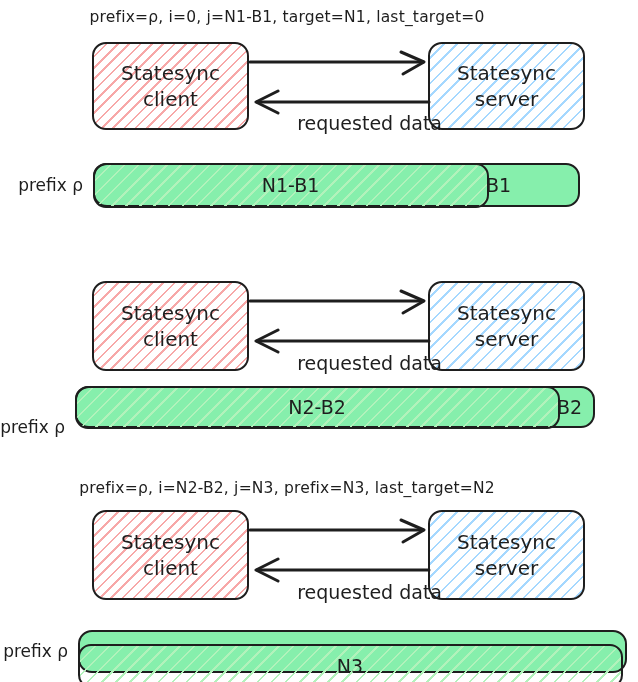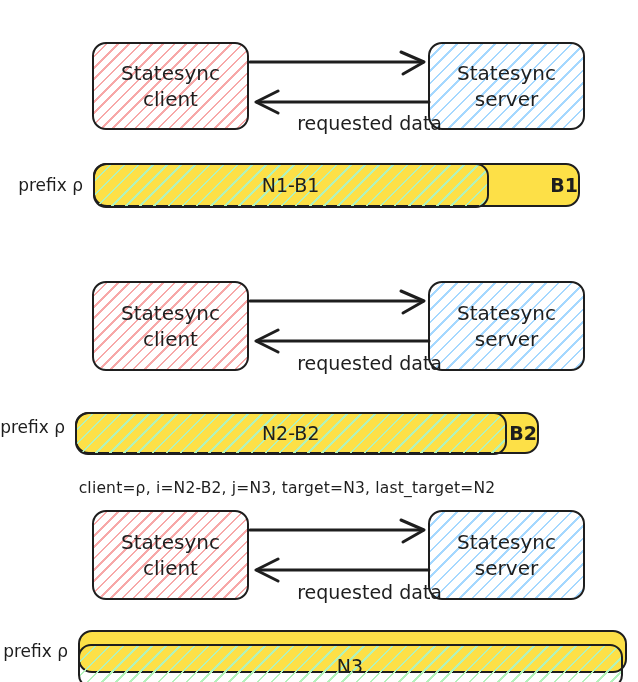--- a/index.html
+++ b/index.html
@@ -33,43 +33,43 @@
   .resp-label {
     position:absolute; left:252px; width:190px; text-align:right;
     font-size:19px; white-space:nowrap;
   }
   .prefix-label {
     position:absolute; white-space:nowrap; font-size:17px; text-align:right;
   }
   .bar {
     position:absolute; box-sizing:border-box;
     border:2.5px solid #1e1e1e; border-radius:14px;
-    background:#fde047; display:flex; align-items:stretch;
+    background:#86efac; display:flex; align-items:stretch;
   }
   .bar .fill {
     box-sizing:border-box; flex:none;
     margin:-2.5px; height:calc(100% + 5px);
     border:2.5px solid #1e1e1e; border-radius:13px;
     background-image:repeating-linear-gradient(135deg,#b2f2bb 0 1.8px,transparent 1.8px 10px);
     display:flex; align-items:center; justify-content:center;
   }
   .bar .rest {
-    flex:1; display:flex; align-items:center; justify-content:flex-end;
+    flex:1; display:flex; align-items:center; justify-content:flex-start;
     overflow:hidden;
-    font-weight:bold;
   }
   .bar-text { font-size:19px; white-space:nowrap; }
   .arrow-stroke { stroke:#1e1e1e; stroke-width:3; fill:none;
     stroke-linecap:round; stroke-linejoin:round; }
 </style>
 </head>
 <body>
 
 <div class="canvas">
 
+  <div class="caption" style="top:8px">prefix=ρ, i=0, j=N1-B1, target=N1, last_target=0</div>
 
   <div class="box client" style="top:42px;height:88px">
     <div class="box-label">
       <div>Statesync</div>
       <div>client</div>
     </div>
   </div>
   <div class="box server" style="top:42px;height:88px">
     <div class="box-label">
       <div>Statesync</div>
@@ -119,30 +119,30 @@
       <polyline class="arrow-stroke" points="154,2 177,12 156,24"></polyline>
     </g>
     <g>
       <line class="arrow-stroke" x1="182" y1="52" x2="10" y2="52"></line>
       <polyline class="arrow-stroke" points="31,41 9,52 31,63"></polyline>
     </g>
   </svg>
   <div class="resp-label" style="top:352px">requested data</div>
 
   <div class="prefix-label" style="top:406px;right:573px;line-height:42px">prefix ρ</div>
-  <div class="bar" style="top:412px;left:75px;width:464px;height:42px">
+  <div class="bar" style="top:386px;left:75px;width:520px;height:42px">
     <div class="fill" style="width: 94%;">
       <span class="bar-text">N2-B2</span>
     </div>
     <div class="rest">
       <span class="bar-text">B2</span>
     </div>
   </div>
 
-  <div class="caption" style="top:479px">client=ρ, i=N2-B2, j=N3, target=N3, last_target=N2</div>
+  <div class="caption" style="top:479px">prefix=ρ, i=N2-B2, j=N3, prefix=N3, last_target=N2</div>
 
   <div class="box client" style="top:510px;height:90px">
     <div class="box-label">
       <div>Statesync</div>
       <div>client</div>
     </div>
   </div>
   <div class="box server" style="top:510px;height:90px">
     <div class="box-label">
       <div>Statesync</div>

